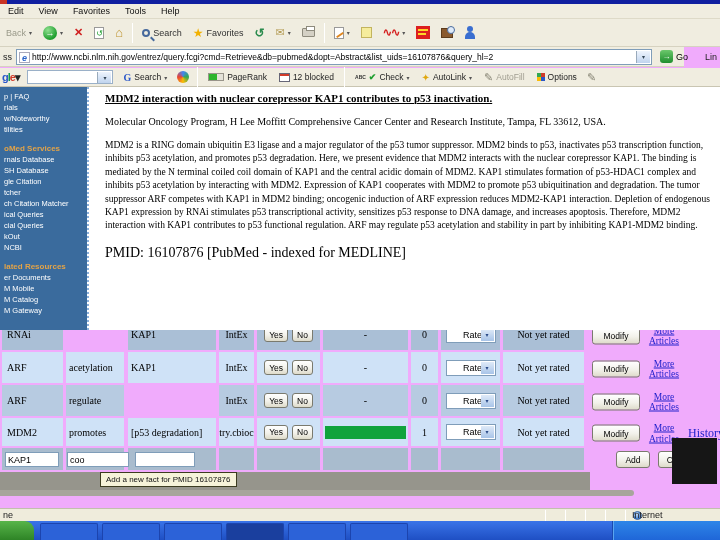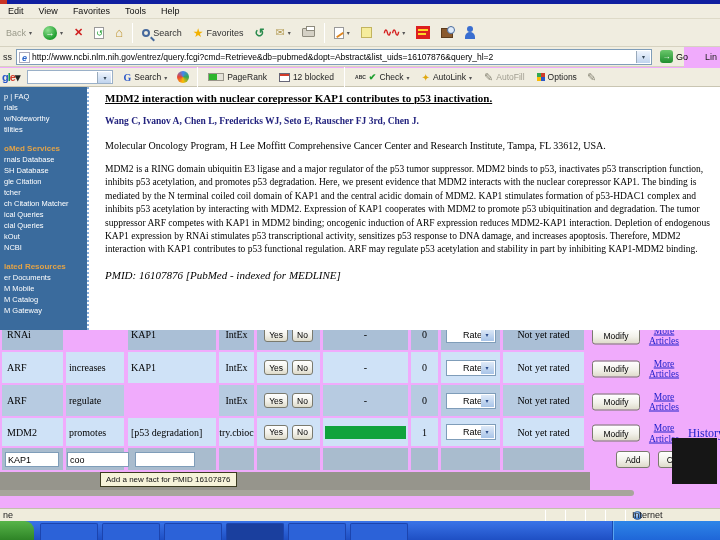--- a/index.html
+++ b/index.html
@@ -91,21 +91,21 @@
   .sb-head { color:#e2a348; font-weight:bold; font-size:8px; margin-top:8px; white-space:nowrap; }
 
   
   .abs-panel { position:absolute; top:87px; left:87px; width:633px; height:243px; background:#fff;
                border-left:2px dotted #8ab0dc; z-index:5; padding:5px 6px 0 16px;
                font-family:"Liberation Serif", serif; color:#000; }
   .abs-title { font-size:11px; font-weight:bold; text-decoration:underline; margin-bottom:12px; }
   .abs-auth { font-size:9.5px; font-weight:bold; color:#22227e; margin-bottom:14px; }
   .abs-affil { font-size:10px; margin-bottom:12px; }
   .abs-body { font-size:9.5px; line-height:13.4px; margin-bottom:12px; }
-  .abs-pmid { font-size:11px;font-style:italic; }
+  .abs-pmid { font-size:14px; }
 
   
   .facts { position:absolute; top:319px; left:0; width:720px; height:171px; z-index:1;
            font-family:"Liberation Serif", serif; font-size:10px; color:#000; }
   .frow { position:absolute; left:0; width:720px; }
   .cell { position:absolute; top:0; bottom:2px; display:flex; align-items:center; }
   .r-dark  .cell { background:#aabfd6; }
   .r-light .cell { background:#cfe2f7; }
   .r-mid   .cell { background:#b7cbe1; }
   .r-input .cell { background:#a9bcce; }
@@ -320,21 +320,21 @@
       <div class="cell c9 ctr">Not yet rated</div>
       <button class="xpbtn modify">Modify</button>
       <div class="morelink">
           <span>More</span>
           <span>Articles</span>
         </div>
     </div>
 
     <div class="frow r-light" style="top:33px;height:33px">
       <div class="cell c1">ARF</div>
-      <div class="cell c2">increases</div>
+      <div class="cell c2">acetylation</div>
       <div class="cell c3">KAP1</div>
       <div class="cell c4 ctr">IntEx</div>
       <div class="cell c5 ctr">
         <button class="xpbtn yes">Yes</button>
         <button class="xpbtn">No</button>
       </div>
       <div class="cell c6 ctr">
           <span>-</span>
         </div>
       <div class="cell c7 ctr">0</div>
@@ -434,21 +434,20 @@
     <div class="sb-item">NCBI</div>
     <div class="sb-head">lated Resources</div>
     <div class="sb-item">er Documents</div>
     <div class="sb-item">M Mobile</div>
     <div class="sb-item">M Catalog</div>
     <div class="sb-item">M Gateway</div>
   </div>
 
   <div class="abs-panel">
     <div class="abs-title">MDM2 interaction with nuclear corepressor KAP1 contributes to p53 inactivation.</div>
-    <div class="abs-auth">Wang C, Ivanov A, Chen L, Fredericks WJ, Seto E, Rauscher FJ 3rd, Chen J.</div>
     <div class="abs-affil">Molecular Oncology Program, H Lee Moffitt Comprehensive Cancer Center and Research Institute, Tampa, FL 33612, USA.</div>
     <div class="abs-body">MDM2 is a RING domain ubiquitin E3 ligase and a major regulator of the p53 tumor suppressor. MDM2 binds to p53, inactivates p53 transcription function, inhibits p53 acetylation, and promotes p53 degradation. Here, we present evidence that MDM2 interacts with the nuclear corepressor KAP1. The binding is mediated by the N terminal coiled coil domain of KAP1 and the central acidic domain of MDM2. KAP1 stimulates formation of p53-HDAC1 complex and inhibits p53 acetylation by interacting with MDM2. Expression of KAP1 cooperates with MDM2 to promote p53 ubiquitination and degradation. The tumor suppressor ARF competes with KAP1 in MDM2 binding; oncogenic induction of ARF expression reduces MDM2-KAP1 interaction. Depletion of endogenous KAP1 expression by RNAi stimulates p53 transcriptional activity, sensitizes p53 response to DNA damage, and increases apoptosis. Therefore, MDM2 interaction with KAP1 contributes to p53 functional regulation. ARF may regulate p53 acetylation and stability in part by inhibiting KAP1-MDM2 binding.</div>
     <div class="abs-pmid">PMID: 16107876 [PubMed - indexed for MEDLINE]</div>
   </div>
 
   <div class="tooltip">Add a new fact for PMID 16107876</div>
   <div class="darkfrag"></div>
   <div class="hscroll"></div>
 
   <div class="statusbar">

